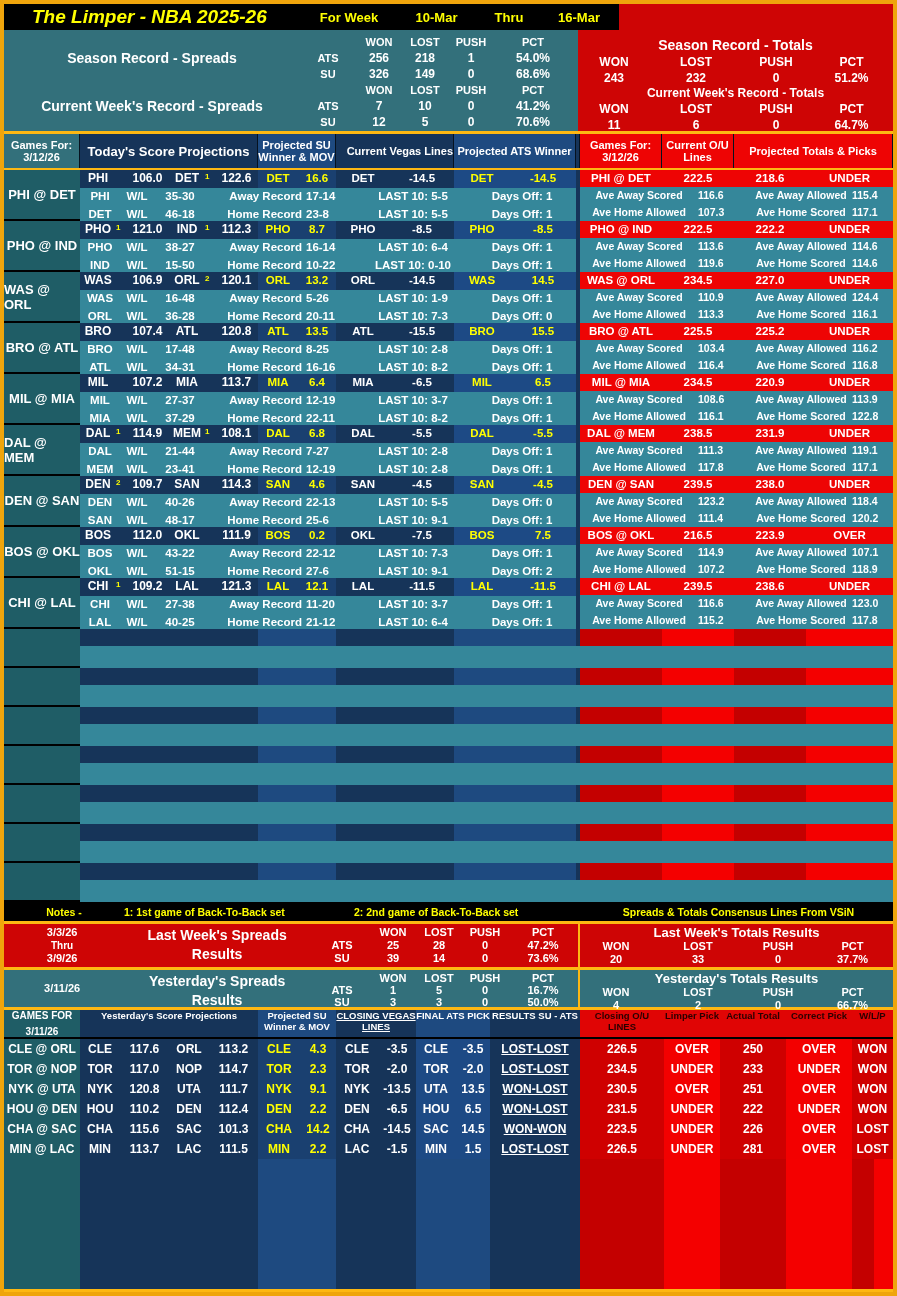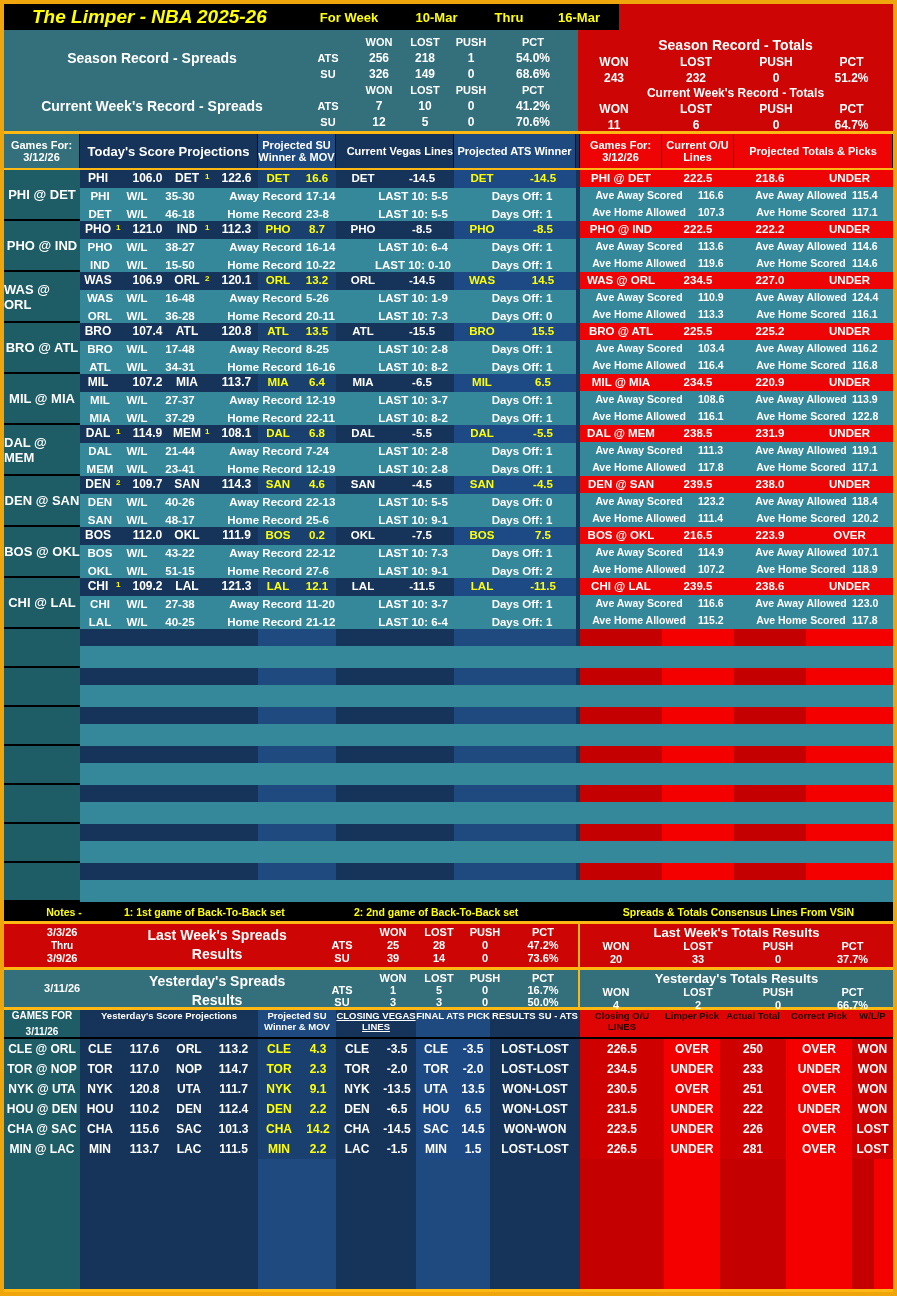--- a/index.html
+++ b/index.html
@@ -145,21 +145,21 @@
   .ys-s { width:49px; text-align:center; }
   .y-su { width:78px; background:#1a4070; display:flex; color:#ffff00; }
   .ysu-t { width:42px; text-align:center; }
   .ysu-m { width:36px; text-align:center; }
   .y-vegas { width:80px; background:#163459; display:flex; }
   .yv-t { width:42px; text-align:center; }
   .yv-l { width:38px; text-align:center; }
   .y-pick { width:74px; background:#1d4a85; display:flex; }
   .yp-t { width:40px; text-align:center; }
   .yp-l { width:34px; text-align:center; }
-  .y-res { width:90px; background:#163459; text-align:center; }
+  .y-res { width:90px; background:#163459; text-align:center;text-decoration:underline; }
   .y-ou { width:84px; background:#cf0000; text-align:center; }
   .y-limp { width:56px; background:#f30000; text-align:center; }
   .y-act { width:66px; background:#cf0000; text-align:center; }
   .y-cor { width:66px; background:#f30000; text-align:center; }
   .y-wlp { width:41px; background:#cf0000; text-align:center; }
 
   
   .bfill { display:flex; height:133px; border-bottom:3px solid #fdb813; }
   .bf { height:100%; }
 </style>
@@ -637,21 +637,21 @@
             <div class="atscell">
               <div class="ats-t">DAL</div>
               <div class="ats-l">-5.5</div>
             </div>
           </div>
           <div class="grow grow23">
             <div class="d-team">DAL</div>
             <div class="d-wll">W/L</div>
             <div class="d-wl">21-44</div>
             <div class="d-recl">Away Record</div>
-            <div class="d-recv">7-24</div>
+            <div class="d-recv">7-27</div>
             <div class="d-l10"><span>LAST 10:</span> <span>2-8</span></div>
             <div class="d-days"><span>Days Off:</span> <span>1</span></div>
           </div>
           <div class="grow grow23">
             <div class="d-team">MEM</div>
             <div class="d-wll">W/L</div>
             <div class="d-wl">23-41</div>
             <div class="d-recl">Home Record</div>
             <div class="d-recv">12-19</div>
             <div class="d-l10"><span>LAST 10:</span> <span>2-8</span></div>

